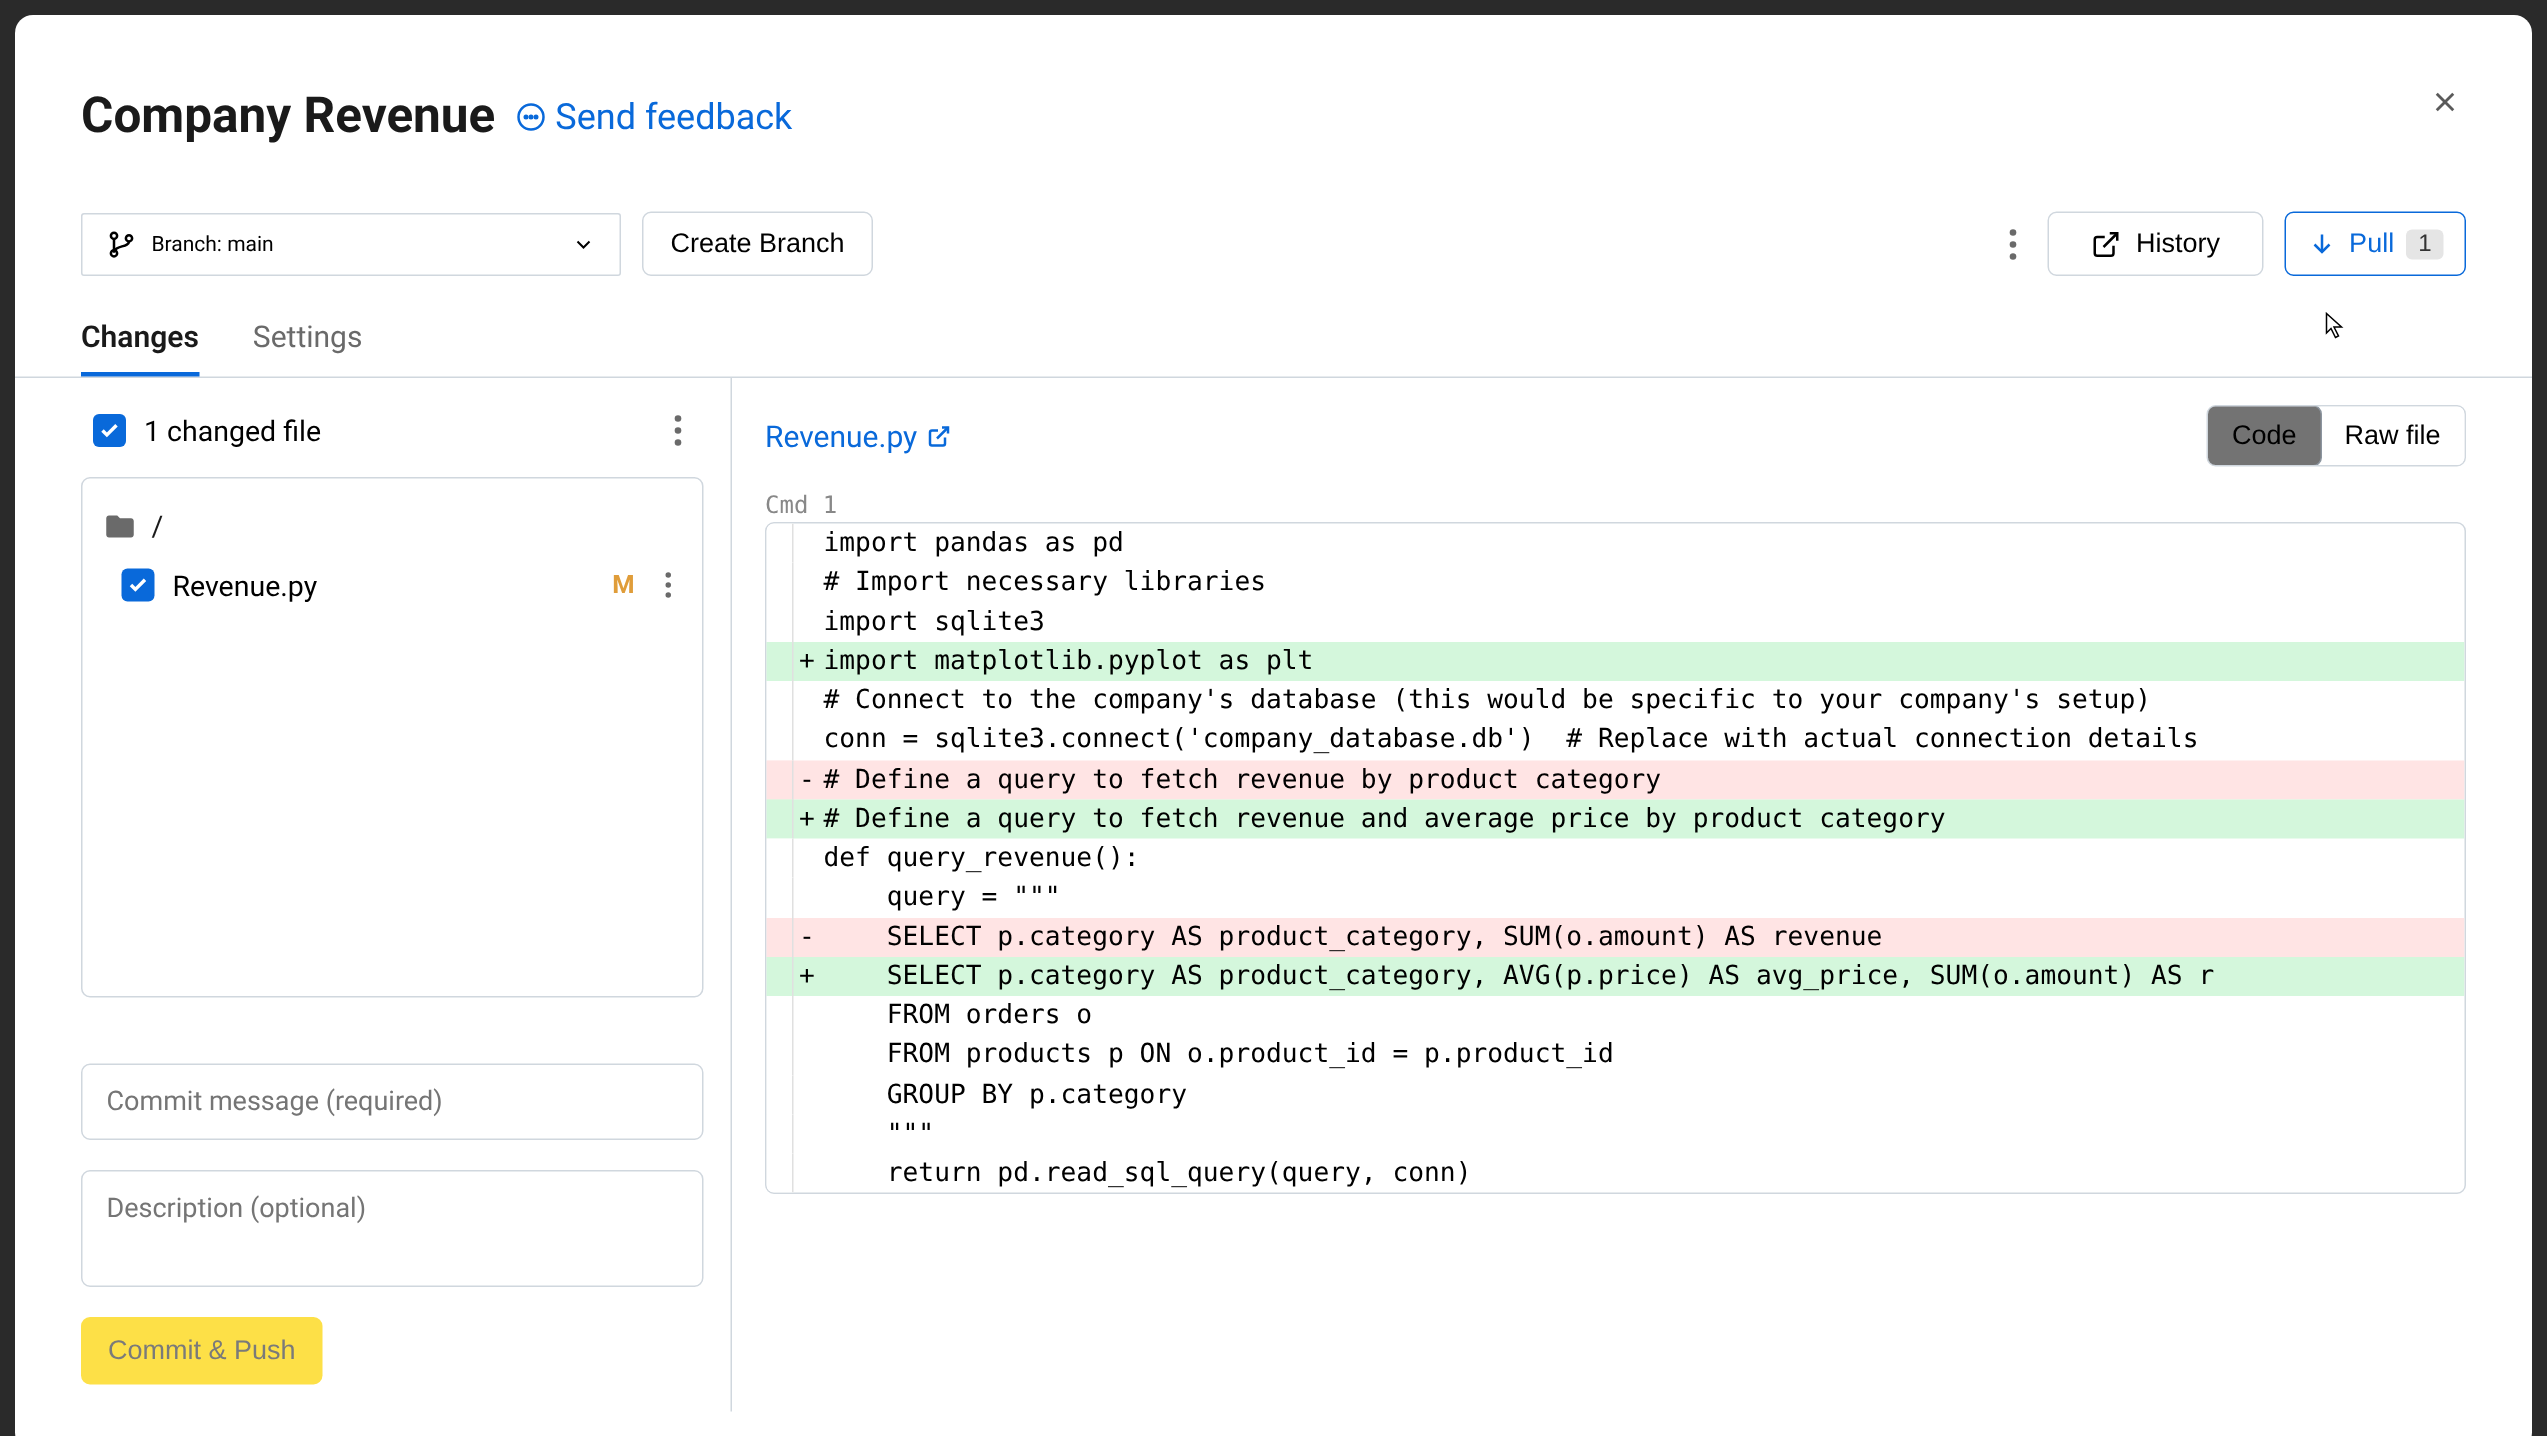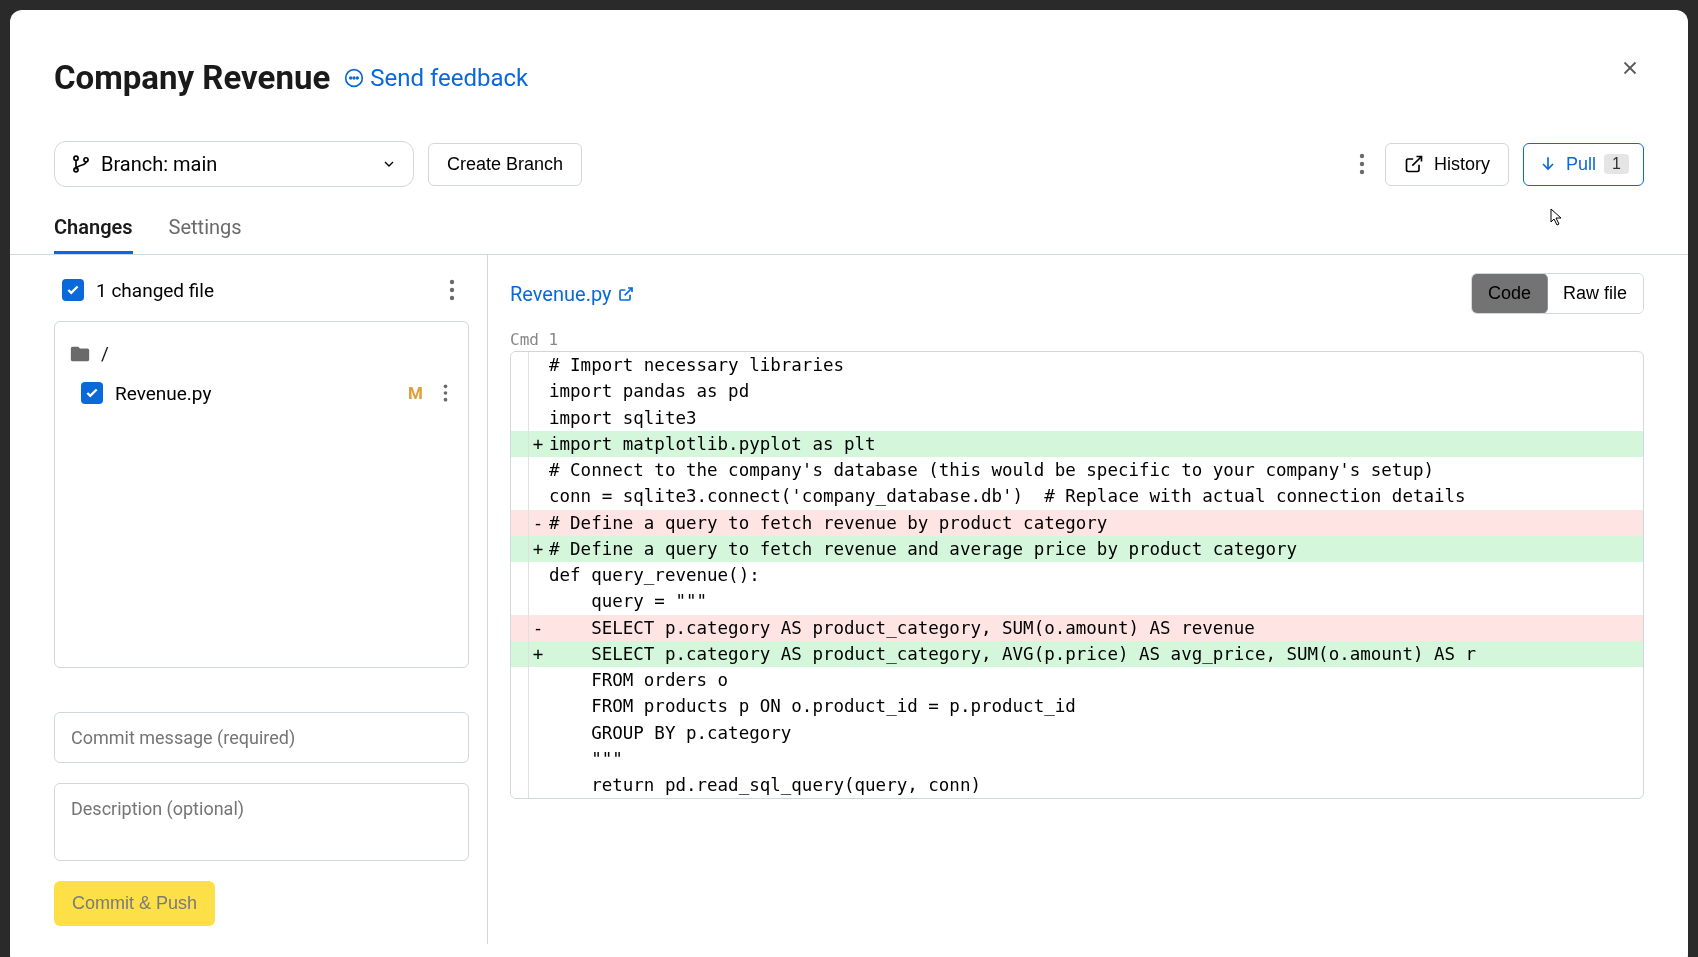--- a/index.html
+++ b/index.html
@@ -75,25 +75,25 @@
       align-items: center;
       gap: 14px;
     }
 
     .branch-select {
       display: flex;
       align-items: center;
       gap: 10px;
       padding: 10px 16px;
       border: 1px solid #d0d7de;
-      border-radius: 12px;
+      border-radius: 2px;
       cursor: pointer;
       width: 360px;
       justify-content: space-between;
-      font-size: 20px;
+      font-size: 14px;
       text-align: center;
     }
 
     .branch-select-left {
       display: flex;
       align-items: center;
       gap: 10px;
     }
 
     .create-branch-btn {
@@ -116,21 +116,21 @@
       padding: 6px;
       display: flex;
       align-items: center;
       color: #6a6a6a;
     }
 
     .history-btn {
       display: flex;
       align-items: center;
       gap: 10px;
-      padding: 10px 18px;
+      padding: 10px 28px;
       border: 1px solid #d0d7de;
       border-radius: 6px;
       background: #fff;
       cursor: pointer;
       font-size: 18px;
     }
 
     .pull-btn {
       display: flex;
       align-items: center;
@@ -560,22 +560,22 @@
             </svg>
         </div>
         <div class="view-toggle">
           <button class="view-toggle-btn active">Code</button>
           <button class="view-toggle-btn">Raw file</button>
         </div>
       </div>
 
       <div class="cell-label">Cmd 1</div>
       <div class="diff-container" id="diff-container">
+          <div class="diff-line "><div class="gutter"></div><div class="marker"></div><div class="code">import pandas as pd</div></div>
           <div class="diff-line "><div class="gutter"></div><div class="marker"></div><div class="code"># Import necessary libraries</div></div>
-          <div class="diff-line "><div class="gutter"></div><div class="marker"></div><div class="code">import pandas as pd</div></div>
           <div class="diff-line "><div class="gutter"></div><div class="marker"></div><div class="code">import sqlite3</div></div>
           <div class="diff-line add"><div class="gutter"></div><div class="marker">+</div><div class="code">import matplotlib.pyplot as plt</div></div>
           <div class="diff-line "><div class="gutter"></div><div class="marker"></div><div class="code"></div></div>
           <div class="diff-line "><div class="gutter"></div><div class="marker"></div><div class="code"># Connect to the company's database (this would be specific to your company's setup)</div></div>
           <div class="diff-line "><div class="gutter"></div><div class="marker"></div><div class="code">conn = sqlite3.connect('company_database.db')  # Replace with actual connection details</div></div>
           <div class="diff-line "><div class="gutter"></div><div class="marker"></div><div class="code"></div></div>
           <div class="diff-line del"><div class="gutter"></div><div class="marker">-</div><div class="code"># Define a query to fetch revenue by product category</div></div>
           <div class="diff-line add"><div class="gutter"></div><div class="marker">+</div><div class="code"># Define a query to fetch revenue and average price by product category</div></div>
           <div class="diff-line "><div class="gutter"></div><div class="marker"></div><div class="code">def query_revenue():</div></div>
           <div class="diff-line "><div class="gutter"></div><div class="marker"></div><div class="code">    query = """</div></div>

